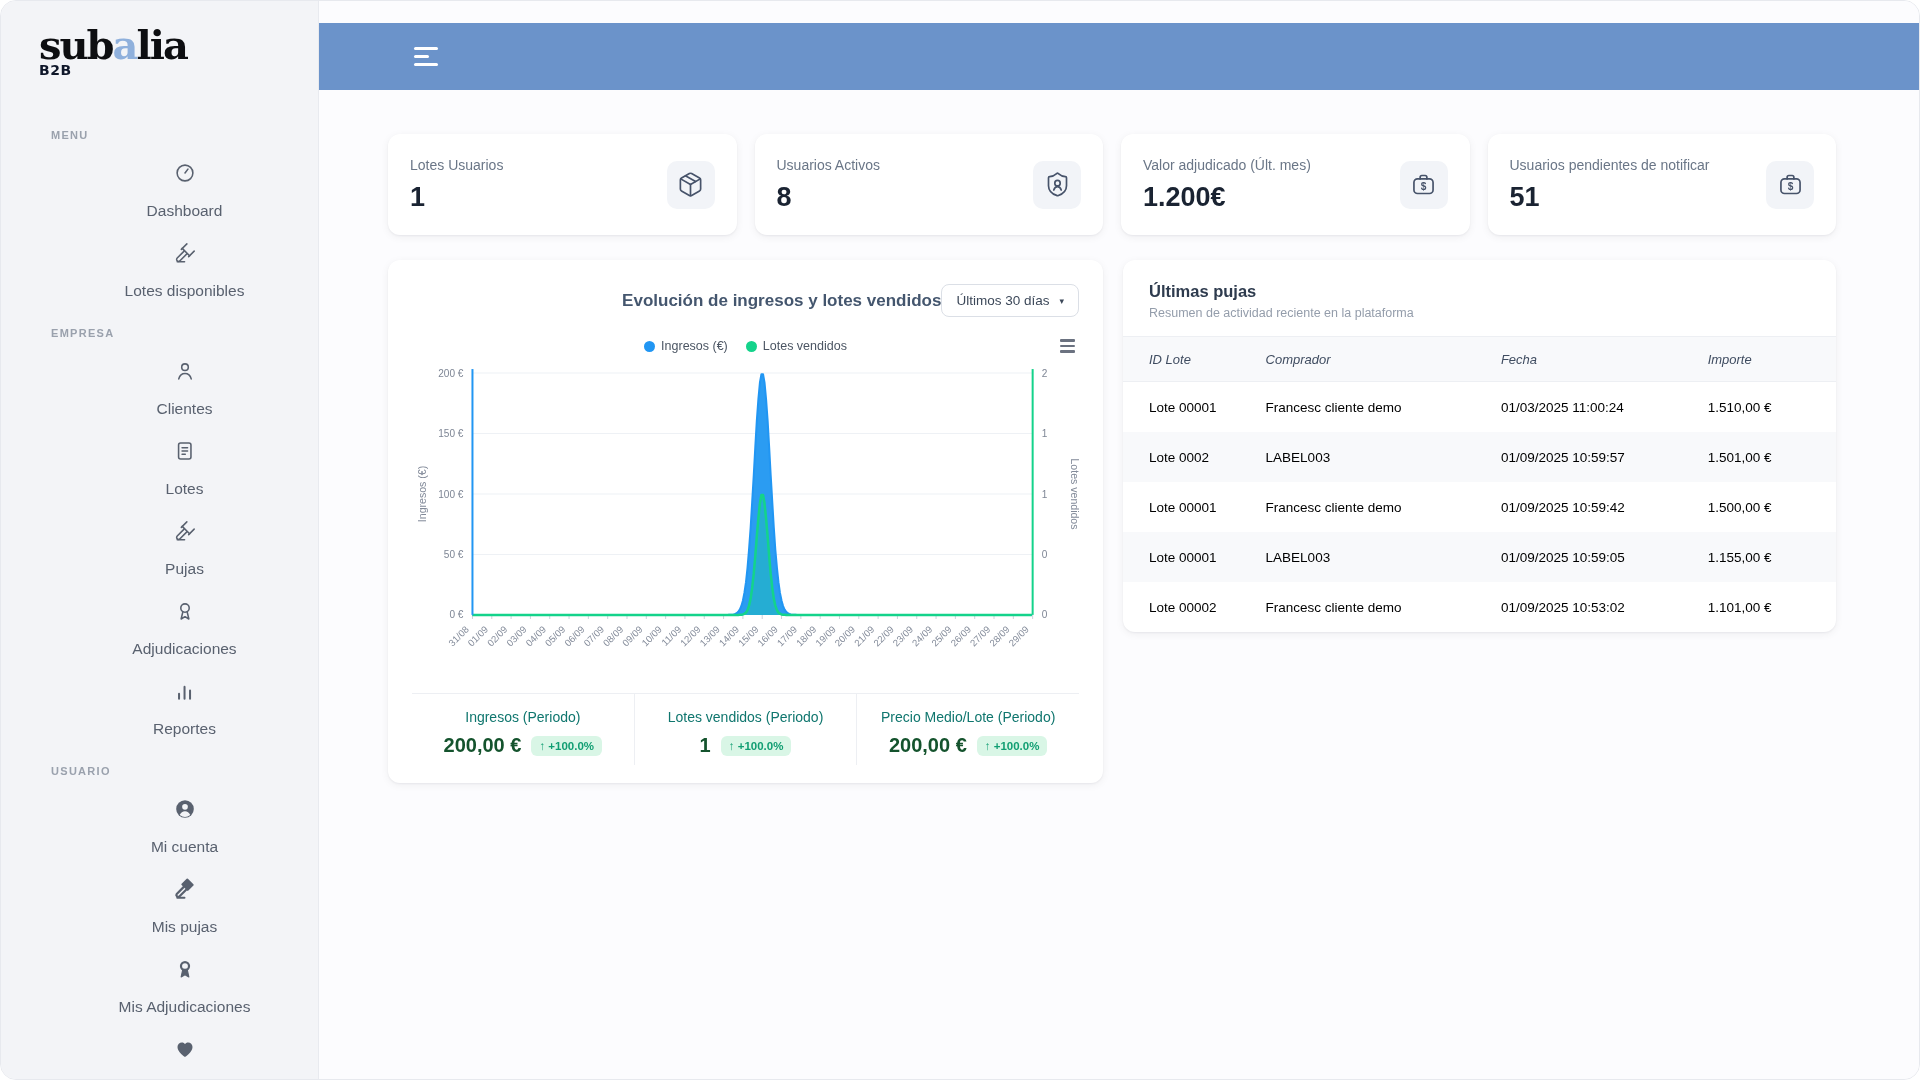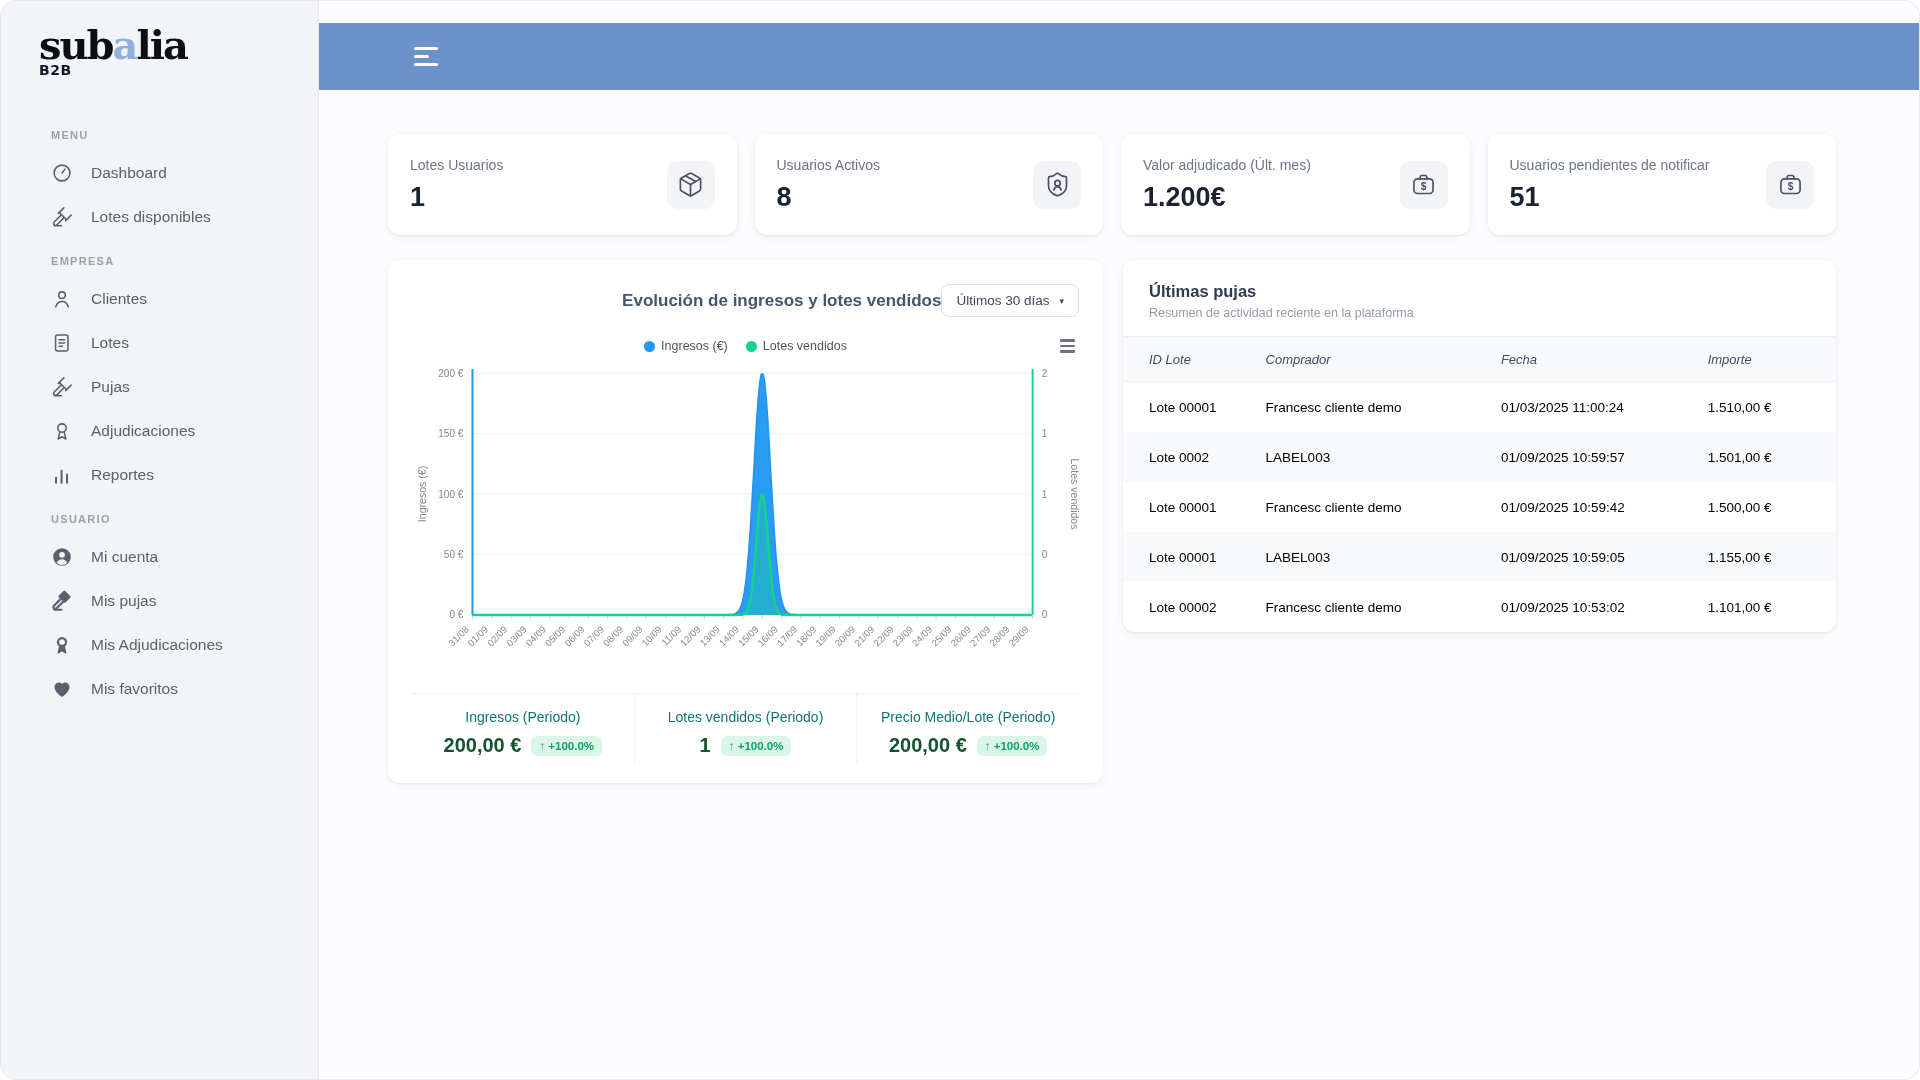--- a/index.html
+++ b/index.html
@@ -12,21 +12,21 @@
   .logo{padding-left:38px;display:inline-block;}
   .logo-text{font-family:"DejaVu Serif",serif;font-weight:700;font-size:40px;line-height:1;
              color:#0d0e11;letter-spacing:-2px;}
   .logo-a{color:#8fb0dc;}
   .logo-sub{font-family:"DejaVu Sans",sans-serif;font-size:14px;font-weight:700;color:#0f172a;
             margin-top:-3px;padding-right:2px;letter-spacing:.5px;}
   .nav{margin-top:34px;}
   .nav-section-label{padding:16px 0 10px 50px;font-size:11px;font-weight:700;
                      letter-spacing:1.3px;color:#9aa1ad;}
   .nav-item{display:flex;align-items:center;gap:18px;padding:11px 0 11px 50px;
-            color:#59616f;font-size:15.5px;cursor:pointer;}
+            color:#59616f;font-size:15.5px;cursor:pointer;flex-direction:column;}
   .nav-icon{width:22px;height:22px;color:#59616f;flex:0 0 22px;}
   .nav-icon svg{width:100%;height:100%;display:block;}
   
   .main{position:absolute;left:318px;top:0;right:0;bottom:0;background:#fcfcfe;}
   .topbar{height:67px;margin-top:22px;background:#6b93ca;display:flex;align-items:center;
           padding-left:95px;}
   .hamburger{display:flex;flex-direction:column;gap:5px;cursor:pointer;}
   .hamburger span{display:block;height:3px;background:#fff;border-radius:2px;}
   .hamburger span:nth-child(1){width:24px;}
   .hamburger span:nth-child(2){width:15px;}

